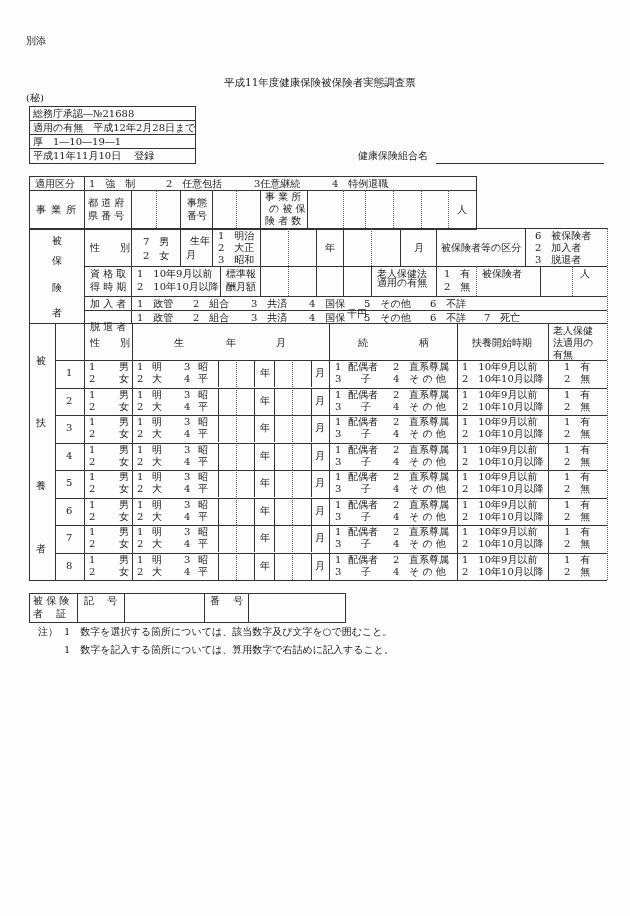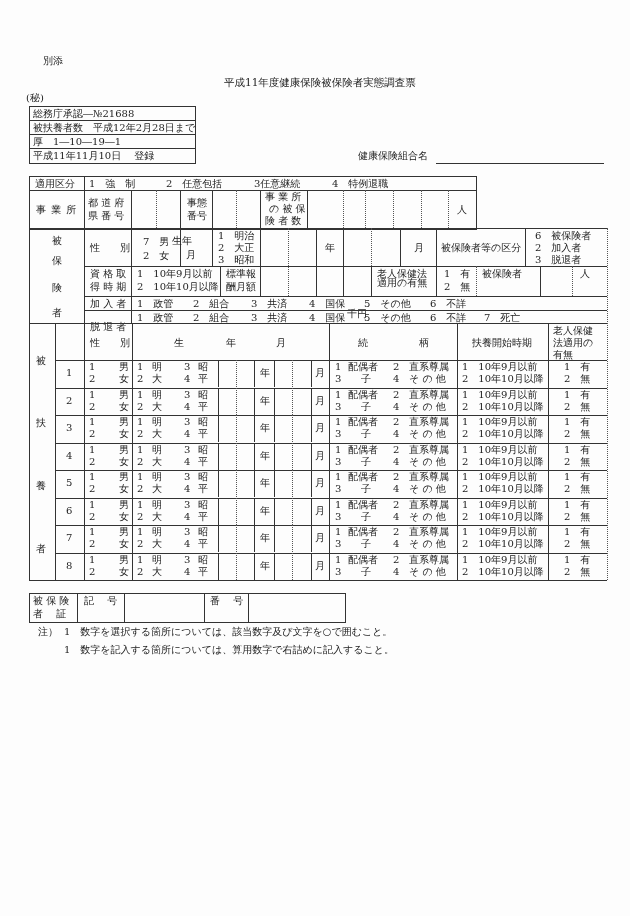--- a/index.html
+++ b/index.html
@@ -8,30 +8,30 @@
   .abs{position:absolute;}
   .t{position:absolute;white-space:nowrap;line-height:1;font-size:10px;}
   .hl{position:absolute;height:0;border-top:1px solid #333;}
   .vl{position:absolute;width:0;border-left:1px solid #333;}
   .vd{position:absolute;width:0;border-left:1px dotted #555;}
   .box{position:absolute;border:1px solid #333;}
 </style>
 </head>
 <body>
 
-<div class="t" style="left:26px;top:56px;margin-left:17px;">別添</div>
+<div class="t" style="left:26px;top:36px;">別添</div>
 <div class="t" style="left:224px;top:77px;font-size:10.5px;">平成11年度健康保険被保険者実態調査票</div>
 <div class="t" style="left:26px;top:93px;">(秘)</div>
 
 <div class="box" style="left:29px;top:106px;width:165px;height:56px;"></div>
 <div class="hl" style="left:29px;top:120px;width:166px;"></div>
 <div class="hl" style="left:29px;top:134px;width:166px;"></div>
 <div class="hl" style="left:29px;top:148px;width:166px;"></div>
 <div class="t" style="left:33px;top:109px;">総務庁承認―№21688</div>
-<div class="t" style="left:33px;top:123px;">被扶養者数　平成12年2月28日まで</div>
+<div class="t" style="left:33px;top:123px;">適用の有無　平成12年2月28日まで</div>
 <div class="t" style="left:33px;top:137px;">厚　1―10―19―1</div>
 <div class="t" style="left:33px;top:151px;">平成11年11月10日　 登録</div>
 
 <div class="t" style="left:358px;top:151px;">健康保険組合名</div>
 <div class="hl" style="left:436px;top:163px;width:168px;"></div>
 
 <div class="box" style="left:29px;top:176px;width:446px;height:52px;"></div>
 <div class="hl" style="left:29px;top:190px;width:447px;"></div>
 <div class="vl" style="left:84px;top:176px;height:52px;"></div>
 <div class="t" style="left:35px;top:179px;">適用区分</div>
@@ -68,21 +68,21 @@
 <div class="t" style="left:52px;top:236px;">被</div>
 <div class="t" style="left:52px;top:256px;">保</div>
 <div class="t" style="left:52px;top:283px;">険</div>
 <div class="t" style="left:52px;top:308px;">者</div>
 
 <div class="t" style="left:90px;top:243px;">性　　別</div>
 <div class="vl" style="left:131px;top:228px;height:95px;"></div>
 <div class="t" style="left:143px;top:237px;">7　男</div>
 <div class="t" style="left:143px;top:251px;">2　女</div>
 <div class="vl" style="left:180px;top:228px;height:38px;"></div>
-<div class="t" style="left:172px;top:236px;">生年</div>
+<div class="t" style="left:190px;top:236px;">生年</div>
 <div class="t" style="left:186px;top:250px;">月</div>
 <div class="vl" style="left:212px;top:228px;height:38px;"></div>
 <div class="t" style="left:218px;top:231px;">1　明治</div>
 <div class="t" style="left:218px;top:243px;">2　大正</div>
 <div class="t" style="left:218px;top:255px;">3　昭和</div>
 <div class="vl" style="left:260px;top:228px;height:68px;"></div>
 <div class="vd" style="left:288px;top:228px;height:68px;"></div>
 <div class="vl" style="left:316px;top:228px;height:68px;"></div>
 <div class="t" style="left:325px;top:243px;">年</div>
 <div class="vl" style="left:343px;top:228px;height:68px;"></div>

